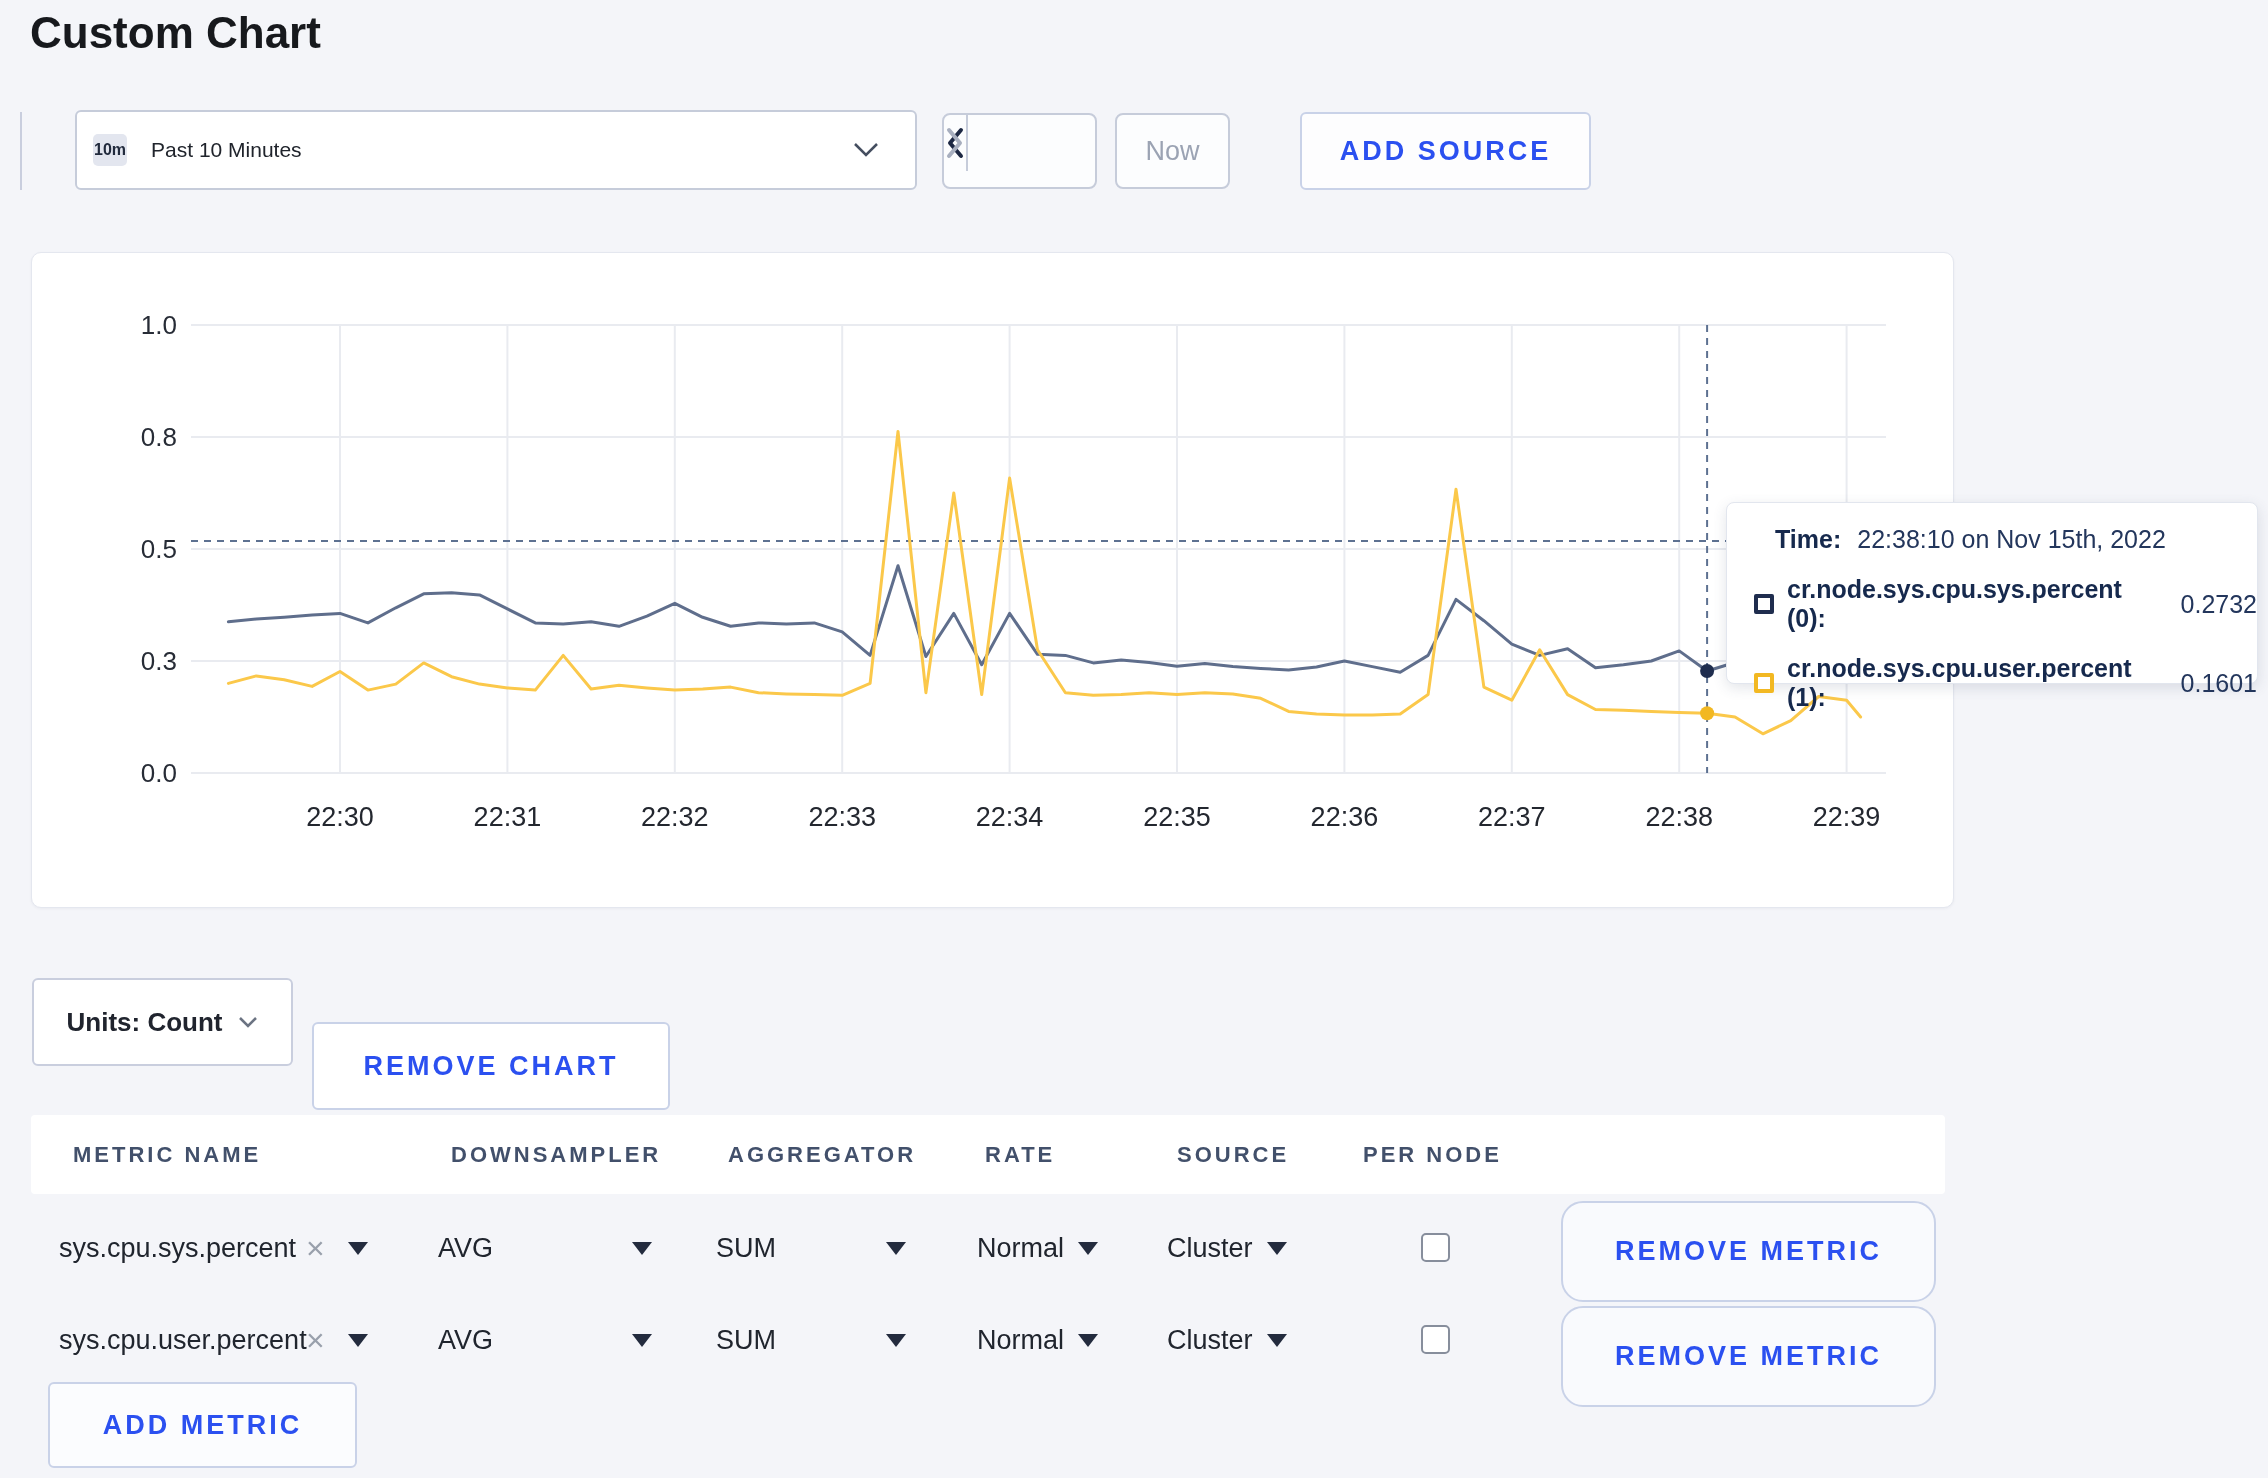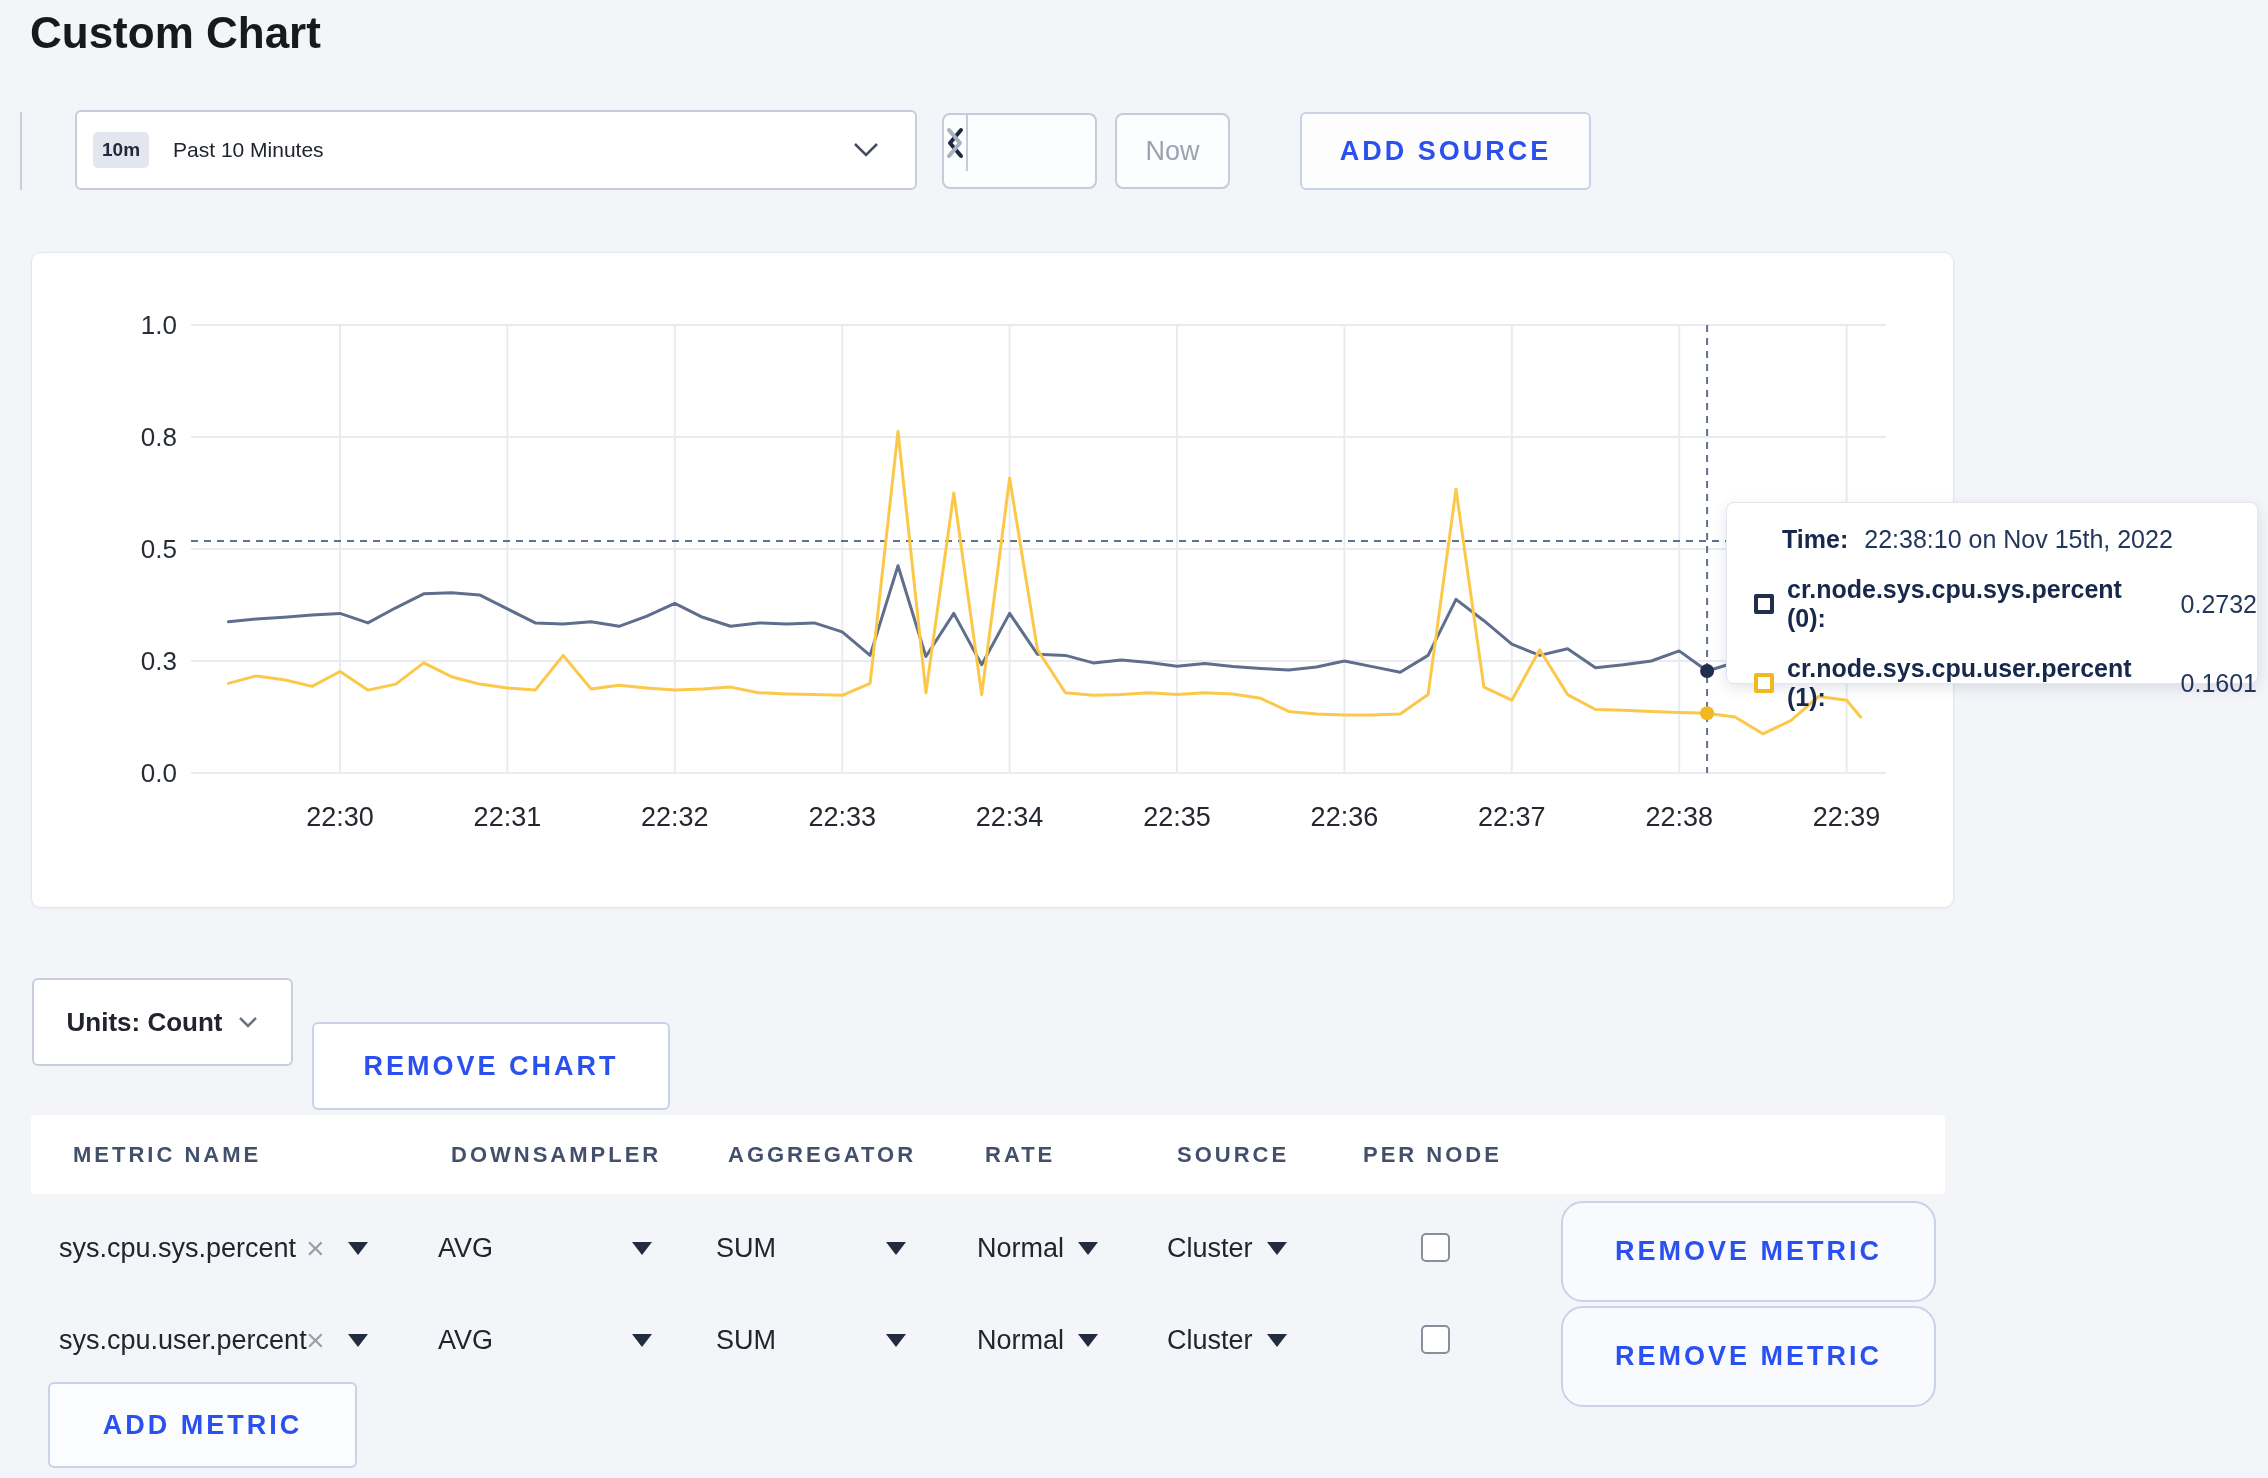--- a/index.html
+++ b/index.html
@@ -22,22 +22,22 @@
   
   .toolbar-divider {
     left:20px; top:112px; width:2px; height:78px; background:#c9cede;
   }
   .time-select {
     left:75px; top:110px; width:842px; height:80px;
     background:#ffffff; border:2px solid #c6ccda; border-radius:6px;
     display:flex; align-items:center; padding:0 36px 0 16px; cursor:pointer;
   }
   .time-badge {
-    background:#e3e6ef; border-radius:5px; padding:7px 9px;
-    font-size:19px; font-weight:700; color:#222b3d;
+    background:#e3e6ef; border-radius:5px; padding:7px 1px;
+    font-size:16px; font-weight:700; color:#222b3d;
   }
   .time-label { margin-left:24px; font-size:21px; color:#20242c; flex:1; }
   .btn-group {
     left:942px; top:113px; width:155px; height:76px;
     background:#fcfdfe; border:2px solid #c6ccda; border-radius:8px;
     display:flex;
   }
   .btn-group .cell {
     flex:1; display:flex; align-items:center; justify-content:center; cursor:pointer;
   }
@@ -64,21 +64,21 @@
   }
   #chart-svg { position:absolute; left:0; top:0; }
 
   
   .chart-tooltip {
     left:1726px; top:502px; width:532px; height:182px;
     background:#ffffff; border:1px solid #e2e6ee; border-radius:8px;
     box-shadow:0 4px 14px rgba(60,70,100,0.14);
     padding:22px 0 0 27px; z-index:5;
   }
-  .tt-time-row { display:flex; margin-left:28px; font-size:25px; color:#23365c; }
+  .tt-time-row { display:flex; margin-left:21px; font-size:25px; color:#23365c; }
   .tt-time-label { font-weight:700; color:#16294d; margin-right:16px; }
   .tt-series-row { display:flex; align-items:center; margin-top:21px; font-size:25px; }
   .tt-swatch {
     width:20px; height:20px; border:4px solid #1f2d4e; border-radius:2px;
     background:#fff; margin-right:13px; flex:none;
   }
   .tt-label { font-weight:700; color:#16294d; margin-right:14px; }
   .tt-value { color:#23365c; }
 
   

